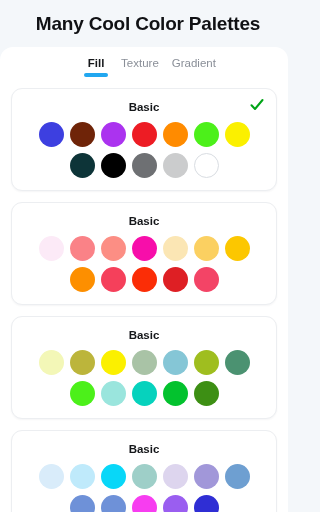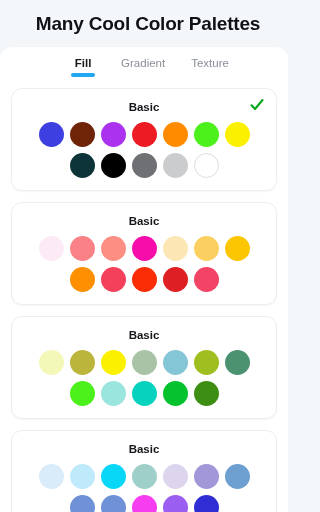--- a/index.html
+++ b/index.html
@@ -44,21 +44,21 @@
   
   .tabbar {
     flex: 0 0 37px;
     height: 37px;
     background: #ffffff;
     border-top-left-radius: 13px;
     border-top-right-radius: 13px;
     display: flex;
     align-items: flex-start;
     justify-content: center;
-    gap: 26px;
+    gap: 13px;
     padding-top: 9px;
     position: relative;
     z-index: 3;
     padding-left: 12px;
   }
   .tab {
     display: flex;
     flex-direction: column;
     align-items: center;
     cursor: pointer;
@@ -156,25 +156,25 @@
   <div class="header">
     <div class="header-title">Many Cool Color Palettes</div>
   </div>
 
   <div class="tabbar">
     <div class="tab active">
       <span class="tab-label">Fill</span>
       <span class="tab-underline"></span>
     </div>
     <div class="tab">
-      <span class="tab-label">Gradient</span>
+      <span class="tab-label">Texture</span>
       <span class="tab-underline"></span>
     </div>
     <div class="tab">
-      <span class="tab-label">Texture</span>
+      <span class="tab-label">Gradient</span>
       <span class="tab-underline"></span>
     </div>
   </div>
 
   <div class="content">
     <div class="scroller" id="palette-list">
         <div class="palette-card">
           <div class="card-head">
             <span class="card-title">Basic</span>
             <svg class="check-icon" viewBox="0 0 14 14">

